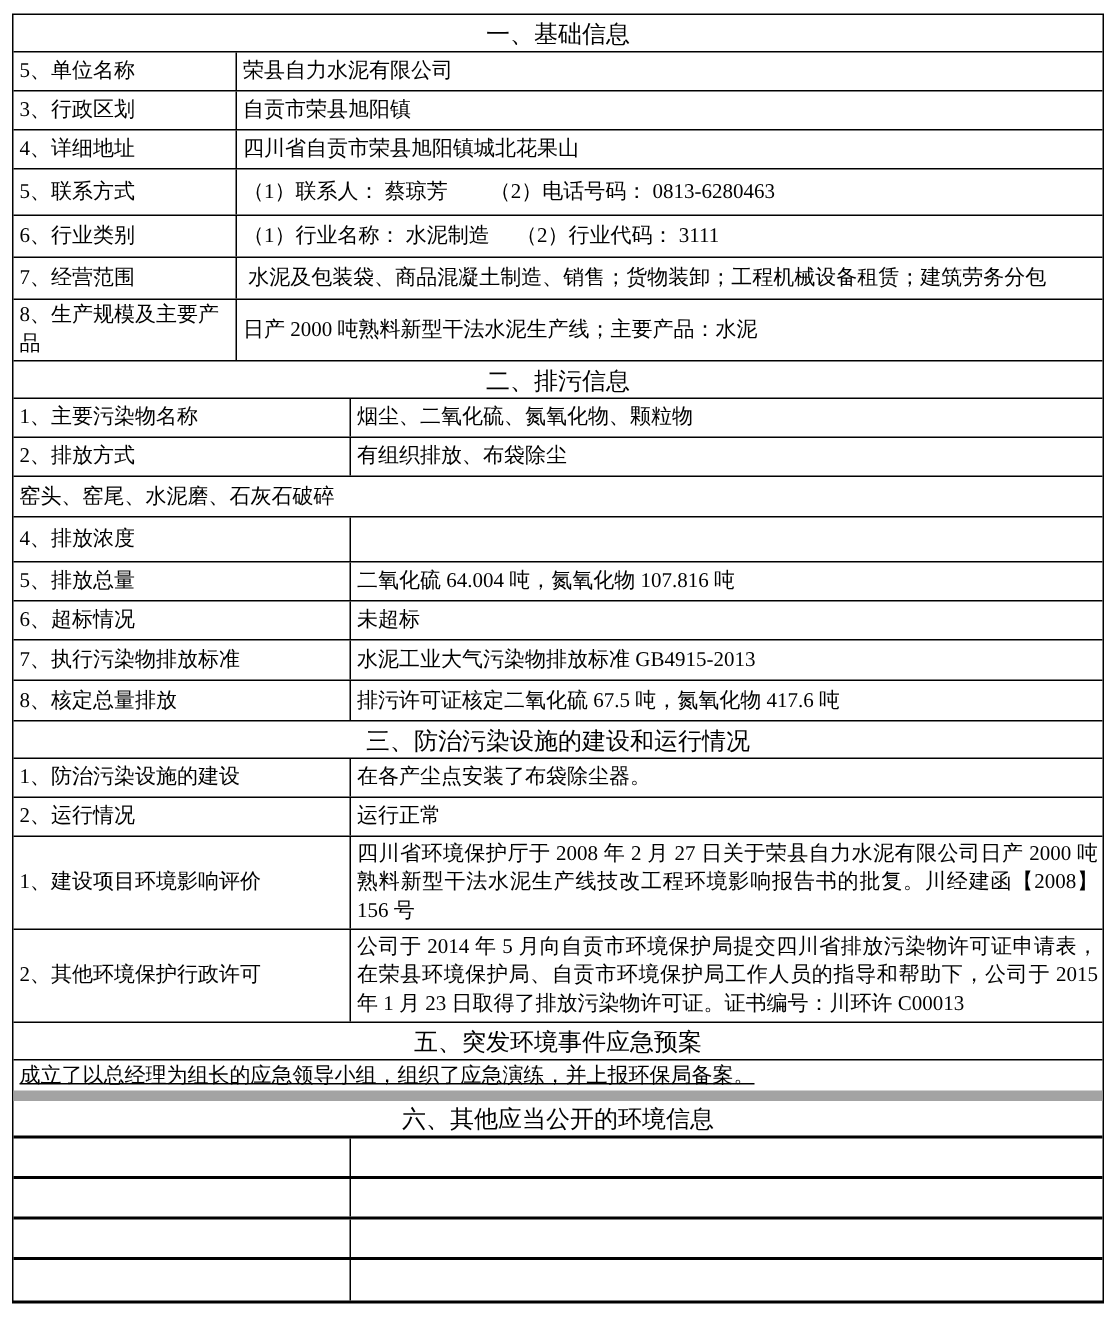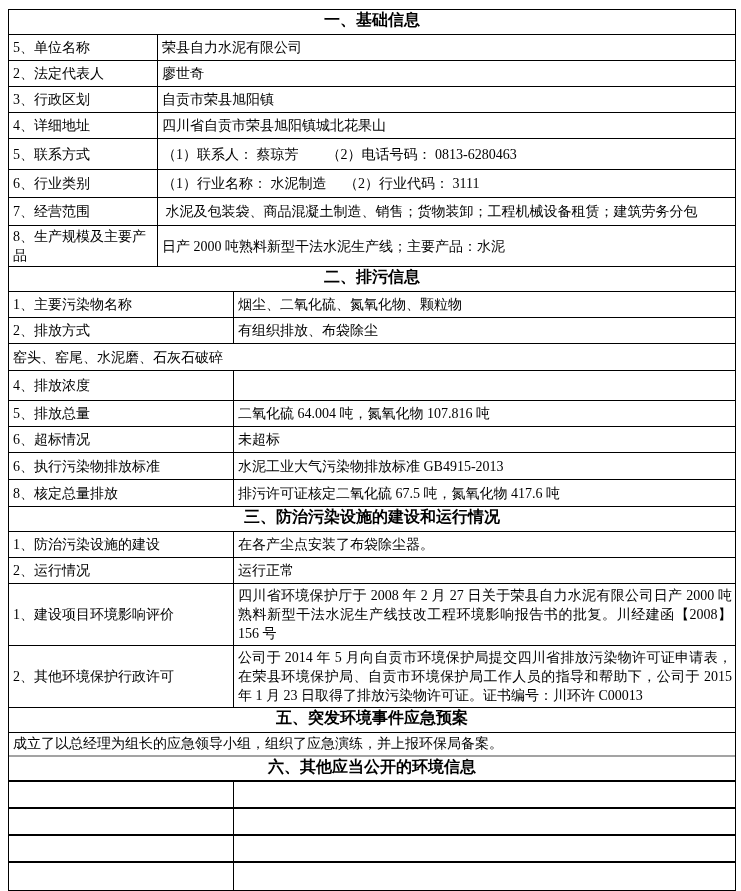--- a/index.html
+++ b/index.html
@@ -7,55 +7,51 @@
     width:741px;height:891px;background:#ffffff;color:#000;
     font-family:"Liberation Serif","DejaVu Serif",serif;
     position:relative;overflow:hidden;
   }
   *{box-sizing:border-box;}
   .doc{
     position:absolute;left:8px;top:9px;width:728px;
     border:1px solid #000;border-bottom-width:2px;background:#fff;
   }
   .sec-header{
-    display:flex;align-items:flex-start;justify-content:center;
+    display:flex;align-items:flex-end;justify-content:center;
     min-height:25px;border-bottom:1px solid #000;
-    font-weight:bold;font-size:16px;line-height:20px;
+    font-weight:normal;font-size:16px;line-height:20px;
   }
   .row{display:flex;align-items:stretch;border-bottom:1px solid #000;min-height:26px;font-size:14px;}
   .cell{display:flex;align-items:center;padding:1px 3px 1px 4px;line-height:19px;}
   .label{flex:0 0 149px;border-right:1px solid #000;}
   .w2 .label{flex-basis:225px;}
   .value{flex:1 1 auto;white-space:pre-wrap;}
   .wrap .value{display:block;padding-top:2px;padding-bottom:2px;text-align:justify;}
   .h31{min-height:31px;}
   .h28{min-height:28px;}
   .h30{min-height:30px;}
   .h27{min-height:27px;}
-  .fullrow{display:flex;align-items:center;border-bottom:2px solid #a3a3a3;min-height:24px;font-size:14px;padding:1px 3px 1px 4px;}
+  .fullrow{display:flex;align-items:center;border-bottom:7px solid #a3a3a3;min-height:24px;font-size:14px;padding:1px 3px 1px 4px;text-decoration:underline;}
   .thick{border-bottom-width:2px;}
   .empty-row .label{flex-basis:225px;}
   .empty-row{min-height:27px;}
   .empty-row:last-child{border-bottom:none;}
 </style>
 </head>
 <body>
 
 <div class="doc">
 
   <div class="sec-header">
     <span>一、基础信息</span>
   </div>
   <div class="row">
     <div class="cell label">5、单位名称</div>
     <div class="cell value">荣县自力水泥有限公司</div>
-  </div>
-  <div class="row">
-    <div class="cell label">2、法定代表人</div>
-    <div class="cell value">廖世奇</div>
   </div>
   <div class="row">
     <div class="cell label">3、行政区划</div>
     <div class="cell value">自贡市荣县旭阳镇</div>
   </div>
   <div class="row">
     <div class="cell label">4、详细地址</div>
     <div class="cell value">四川省自贡市荣县旭阳镇城北花果山</div>
   </div>
   <div class="row h31">
@@ -94,21 +90,21 @@
   </div>
   <div class="row w2">
     <div class="cell label">5、排放总量</div>
     <div class="cell value">二氧化硫 64.004 吨，氮氧化物 107.816 吨</div>
   </div>
   <div class="row w2">
     <div class="cell label">6、超标情况</div>
     <div class="cell value">未超标</div>
   </div>
   <div class="row w2 h27">
-    <div class="cell label">6、执行污染物排放标准</div>
+    <div class="cell label">7、执行污染物排放标准</div>
     <div class="cell value">水泥工业大气污染物排放标准 GB4915-2013</div>
   </div>
   <div class="row w2 h27">
     <div class="cell label">8、核定总量排放</div>
     <div class="cell value">排污许可证核定二氧化硫 67.5 吨，氮氧化物 417.6 吨</div>
   </div>
 
   <div class="sec-header">
     <span>三、防治污染设施的建设和运行情况</span>
   </div>

